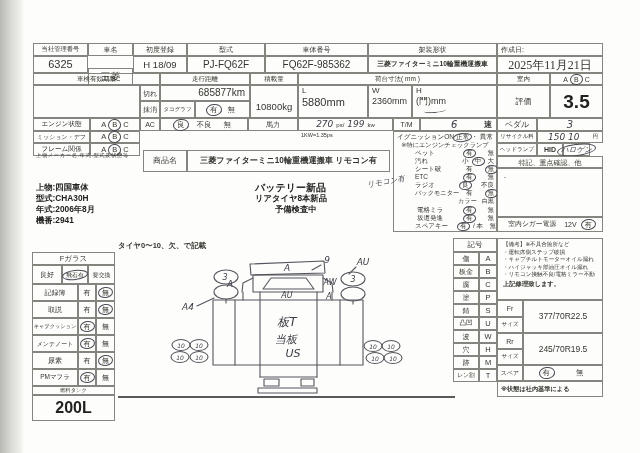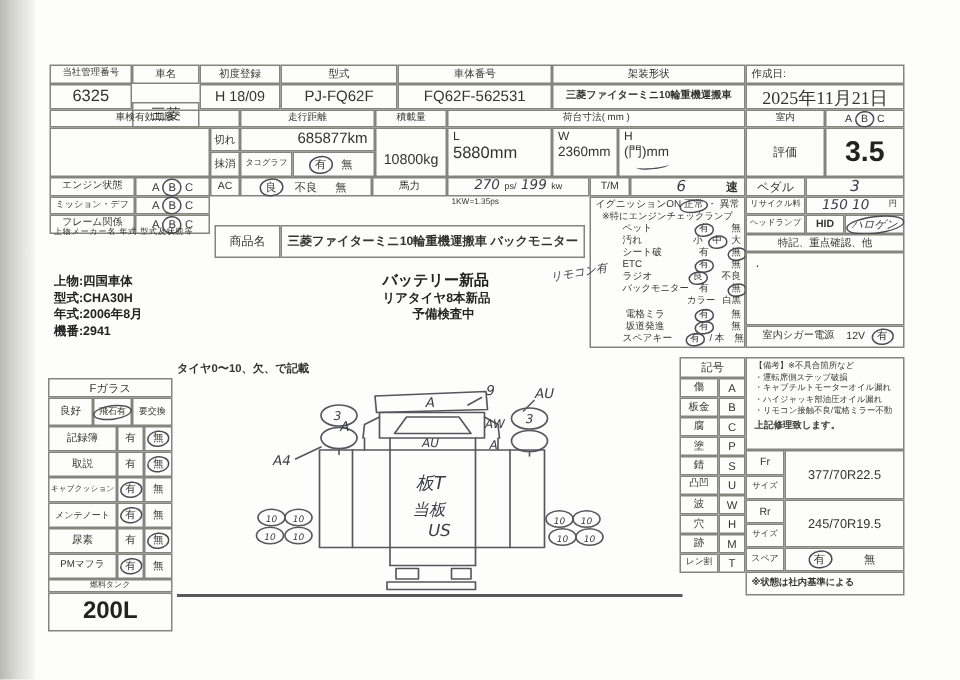--- a/index.html
+++ b/index.html
@@ -34,21 +34,21 @@
 <div class="c" style="left:133px;top:43px;width:54px;height:13px;font-size:7px">初度登録</div>
 <div class="c" style="left:187px;top:43px;width:78px;height:13px;font-size:7px">型式</div>
 <div class="c" style="left:265px;top:43px;width:103px;height:13px;font-size:7px">車体番号</div>
 <div class="c" style="left:368px;top:43px;width:129px;height:13px;font-size:7px">架装形状</div>
 <div class="c l" style="left:497px;top:43px;width:106px;height:13px;font-size:7px">作成日:</div>
 
 <div class="c" style="left:33px;top:56px;width:55px;height:17px;font-size:11px">6325</div>
 <div class="c" style="left:88px;top:68px;width:45px;height:17px;font-size:10px">三菱</div>
 <div class="c" style="left:133px;top:56px;width:54px;height:17px;font-size:9.5px">H 18/09</div>
 <div class="c" style="left:187px;top:56px;width:78px;height:17px;font-size:10px">PJ-FQ62F</div>
-<div class="c" style="left:265px;top:56px;width:103px;height:17px;font-size:10px">FQ62F-562531</div>
+<div class="c" style="left:265px;top:56px;width:103px;height:17px;font-size:10px">FQ62F-985362</div>
 <div class="c b" style="left:368px;top:56px;width:129px;height:17px;font-size:6.8px">三菱ファイターミニ10輪重機運搬車</div>
 <div class="c ser" style="left:497px;top:56px;width:106px;height:17px;font-size:12px">2025年11月21日</div>
 
 <div class="c" style="left:33px;top:73px;width:127px;height:12px;font-size:6.5px">車検有効期限</div>
 <div class="c" style="left:160px;top:73px;width:90px;height:12px;font-size:6.5px">走行距離</div>
 <div class="c" style="left:250px;top:73px;width:48px;height:12px;font-size:6.5px">積載量</div>
 <div class="c" style="left:298px;top:73px;width:199px;height:12px;font-size:6.5px">荷台寸法( mm )</div>
 <div class="c" style="left:497px;top:73px;width:53px;height:12px;font-size:6.5px">室内</div>
 <div class="c" style="left:550px;top:73px;width:53px;height:12px;font-size:7px;gap:6px">
   <span>A</span>
@@ -186,36 +186,36 @@
 </div>
 <div class="c nb l" style="left:412px;top:222px;width:48px;height:8px;font-size:6.5px">スペアキー</div>
 <div class="c nb sp" style="left:460px;top:222px;width:36px;height:8px;font-size:6.5px">
   <span class="pc pcw">有</span>
   <span>/ 本</span>
   <span>無</span>
 </div>
 
 <div class="c" style="left:497px;top:143px;width:40px;height:13px;font-size:5.6px">ヘッドランプ</div>
 <div class="c b" style="left:537px;top:143px;width:26px;height:13px;font-size:7px">HID</div>
-<div class="c" style="left:563px;top:143px;width:40px;height:13px">
+<div class="c" style="left:563px;top:143px;width:27px;height:13px">
   <span class="hw pc" style="font-size:7.5px">ハロゲン</span>
 </div>
 <div class="c" style="left:497px;top:156px;width:106px;height:12px;font-size:7px">特記、重点確認、他</div>
 <div class="c" style="left:497px;top:168px;width:106px;height:49px">
   <span class="hw" style="position:absolute;left:6px;top:3px;font-size:8px">.</span>
 </div>
 <div class="c nb" style="left:497px;top:217px;width:106px;height:15px;border:1px solid #85857f;gap:8px">
   <span style="font-size:6.8px">室内シガー電源</span>
   <span style="font-size:7px">12V</span>
   <span class="pc" style="font-size:7px">有</span>
 </div>
 
 <div class="c nb l" style="left:33px;top:152px;width:112px;height:8px;font-size:5.3px;letter-spacing:0.6px">上物メーカー名.年式.型式及状態等</div>
 <div class="c" style="left:143px;top:150px;width:44px;height:22px;font-size:8px">商品名</div>
-<div class="c b" style="left:187px;top:150px;width:203px;height:22px;font-size:8.2px">三菱ファイターミニ10輪重機運搬車 バックモニター</div>
+<div class="c b" style="left:187px;top:150px;width:203px;height:22px;font-size:8.2px">三菱ファイターミニ10輪重機運搬車 リモコン有</div>
 <div class="c nb hw" style="left:364px;top:176px;width:44px;height:12px;font-size:7.5px;transform:rotate(-10deg)">リモコン有</div>
 
 <div class="c nb l b" style="left:33px;top:182px;width:100px;height:11px;font-size:8.3px;color:#222">上物:四国車体</div>
 <div class="c nb l b" style="left:33px;top:193px;width:100px;height:11px;font-size:8.3px;color:#222">型式:CHA30H</div>
 <div class="c nb l b" style="left:33px;top:204px;width:110px;height:11px;font-size:8.3px;color:#222">年式:2006年8月</div>
 <div class="c nb l b" style="left:33px;top:215px;width:90px;height:11px;font-size:8.3px;color:#222">機番:2941</div>
 <div class="c nb l b" style="left:252px;top:182px;width:90px;height:11px;font-size:10px;color:#222">バッテリー新品</div>
 <div class="c nb l b" style="left:252px;top:193px;width:100px;height:11px;font-size:8.3px;color:#222">リアタイヤ8本新品</div>
 <div class="c nb l b" style="left:272px;top:204px;width:80px;height:11px;font-size:8.3px;color:#222">予備検査中</div>
 

